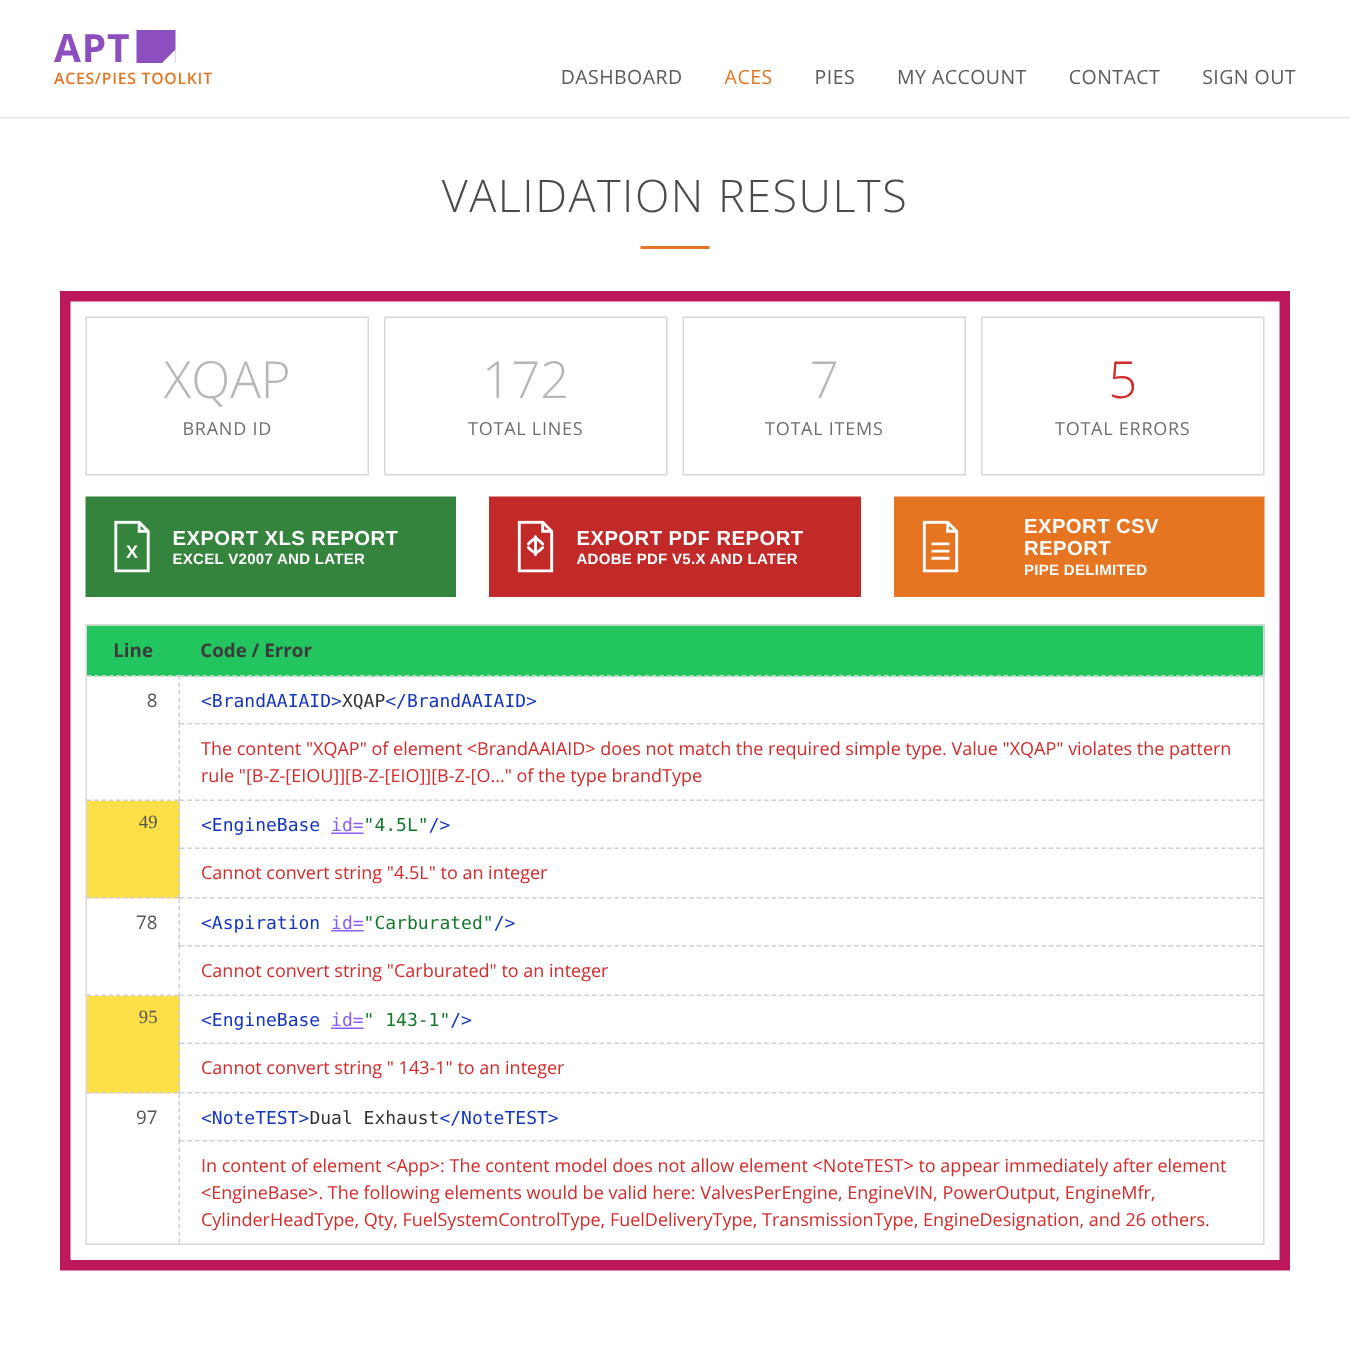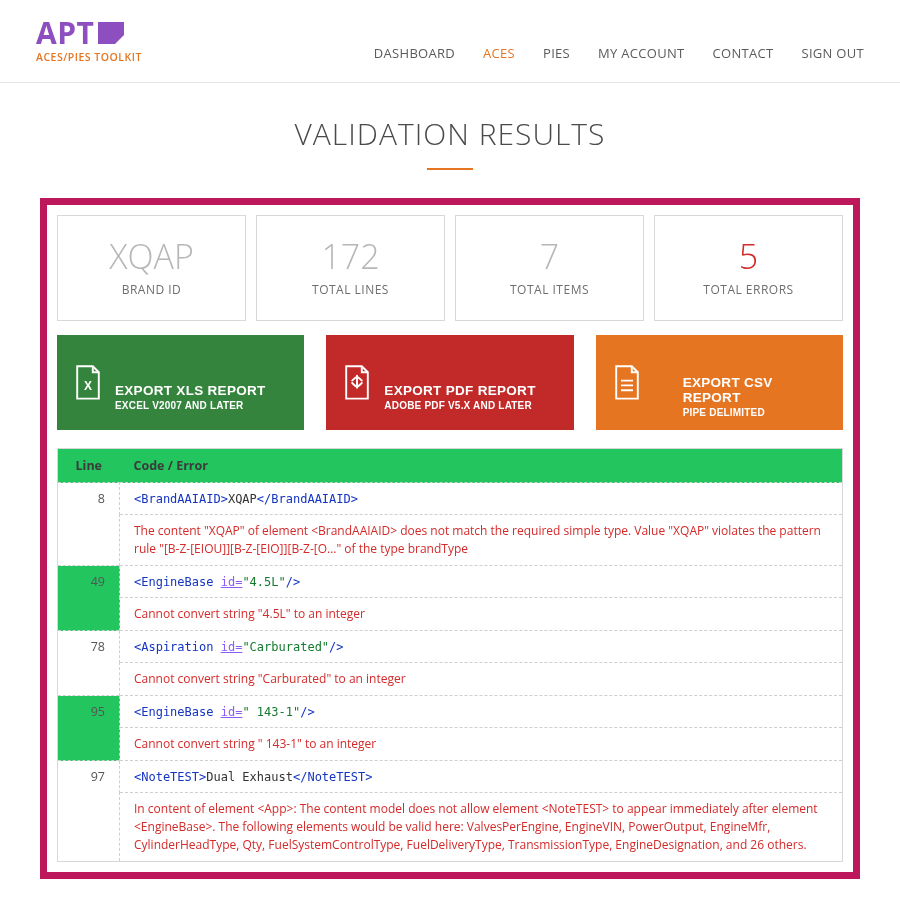--- a/index.html
+++ b/index.html
@@ -22,21 +22,21 @@
     flex-direction: column;
     align-items: flex-start;
     gap: 0;
   }
   .logo-top {
     display: flex;
     align-items: center;
     gap: 2px;
   }
   .logo-text {
-    font-size: 30px;
+    font-size: 26px;
     font-weight: 700;
     color: #8d4fbf;
     letter-spacing: 0.5px;
     line-height: 1;
   }
   .logo-sq {
     width: 26px;
     height: 22px;
     background: #8d4fbf;
     position: relative;
@@ -134,21 +134,21 @@
     text-align: left;
   }
   .export-btn.green  { background: #34843d; }
   .export-btn.red    { background: #c22929; }
   .export-btn.orange { background: #e67522; gap: 41px; }
   .export-icon {
     width: 30px; height: 36px;
     flex-shrink: 0;
     color: #fff;
   }
-  .export-txt { display:flex; flex-direction:column;margin-top:28px; }
+  .export-txt { display:flex; flex-direction:column; }
   .export-title { font-size: 13.5px; font-weight: 700; letter-spacing: 0.3px; }
   .export-sub   { font-size: 10px;  font-weight: 600; letter-spacing: 0.2px; margin-top:2px; }
 
   .tbl {
     width: 100%;
     border: 1px solid #d8d8d8;
     border-collapse: collapse;
     font-size: 12.5px;
   }
   .tbl thead th {
@@ -165,21 +165,21 @@
     padding: 7px 14px;
     vertical-align: top;
   }
   .tbl td.line-cell {
     border-right: 1px dashed #cfcfcf;
     text-align: right;
     color: #555;
     background: #fff;
     width: 62px;
   }
-  .tbl td.line-cell.alt { background: #22c55e; }
+  .tbl td.line-cell.alt { background: #fde047; font-family: Liberation Serif, serif; }
   .code {
     font-family: Consolas, Menlo, monospace;
     font-size: 12px;
     white-space: pre-wrap;
     color: #1434c2; 
   }
   .attrname { color: #8b5cf6; text-decoration: underline; }
   .attrval  { color: #147a2e; }
   .inner    { color: #333; }
   .err-msg {

